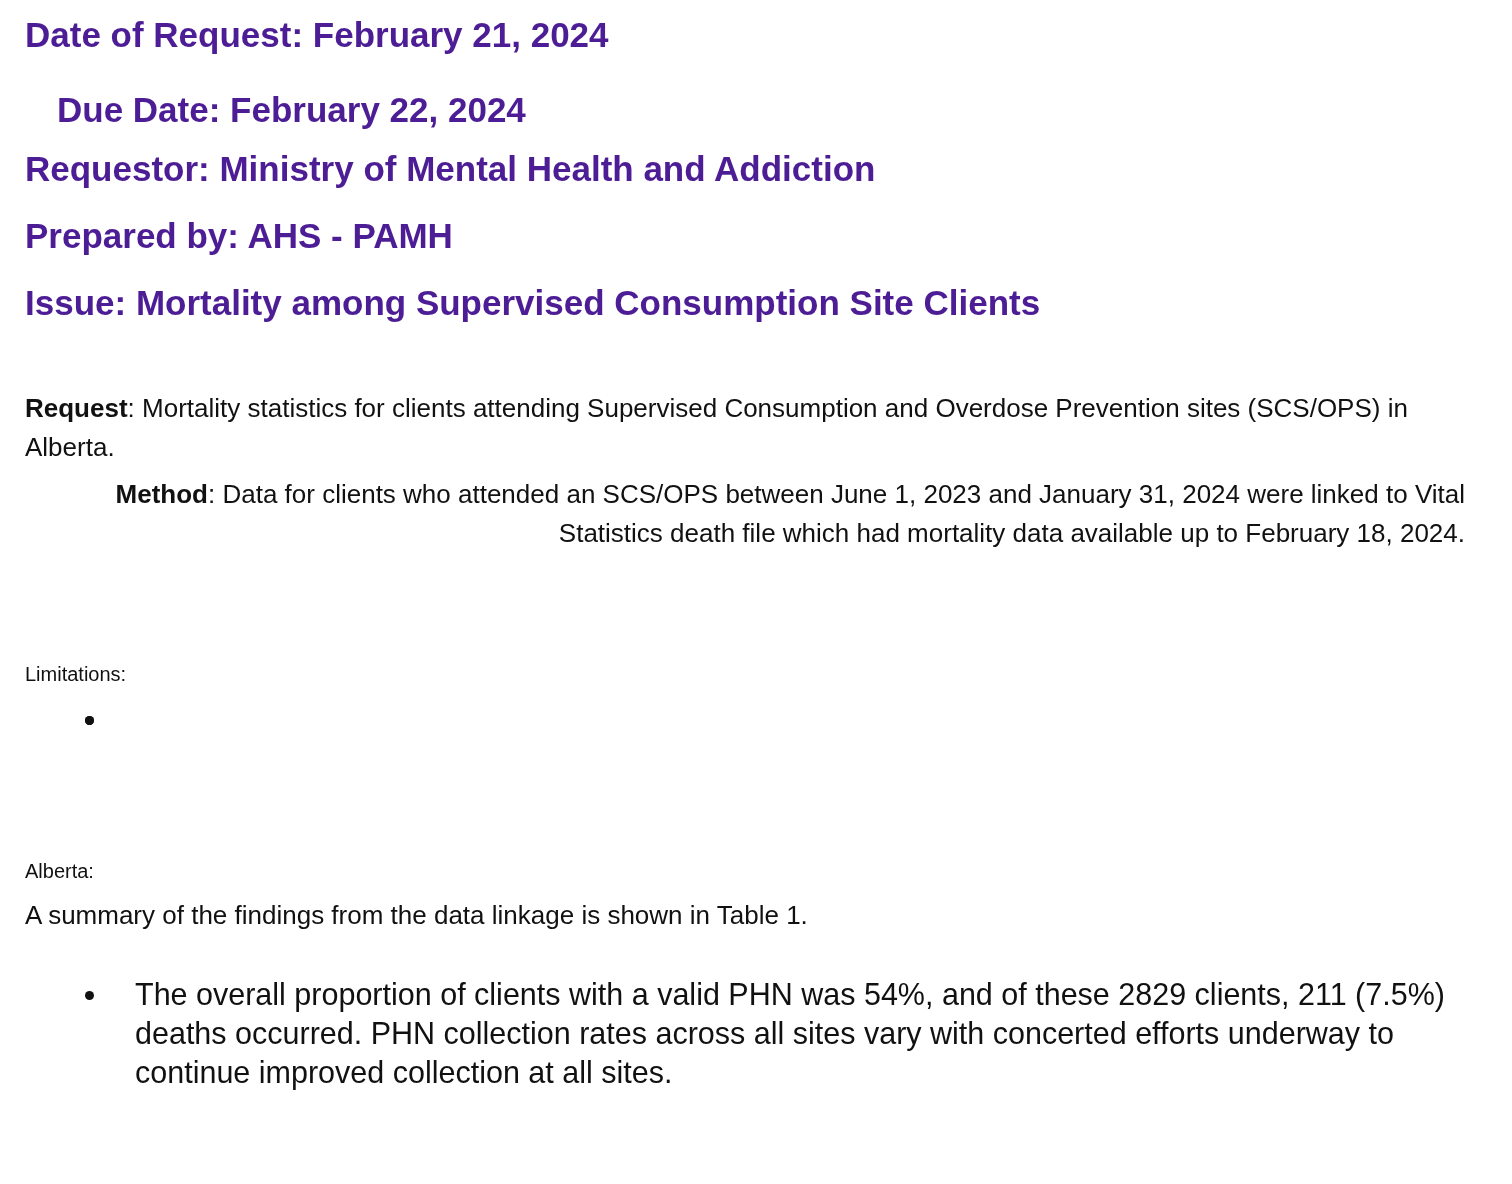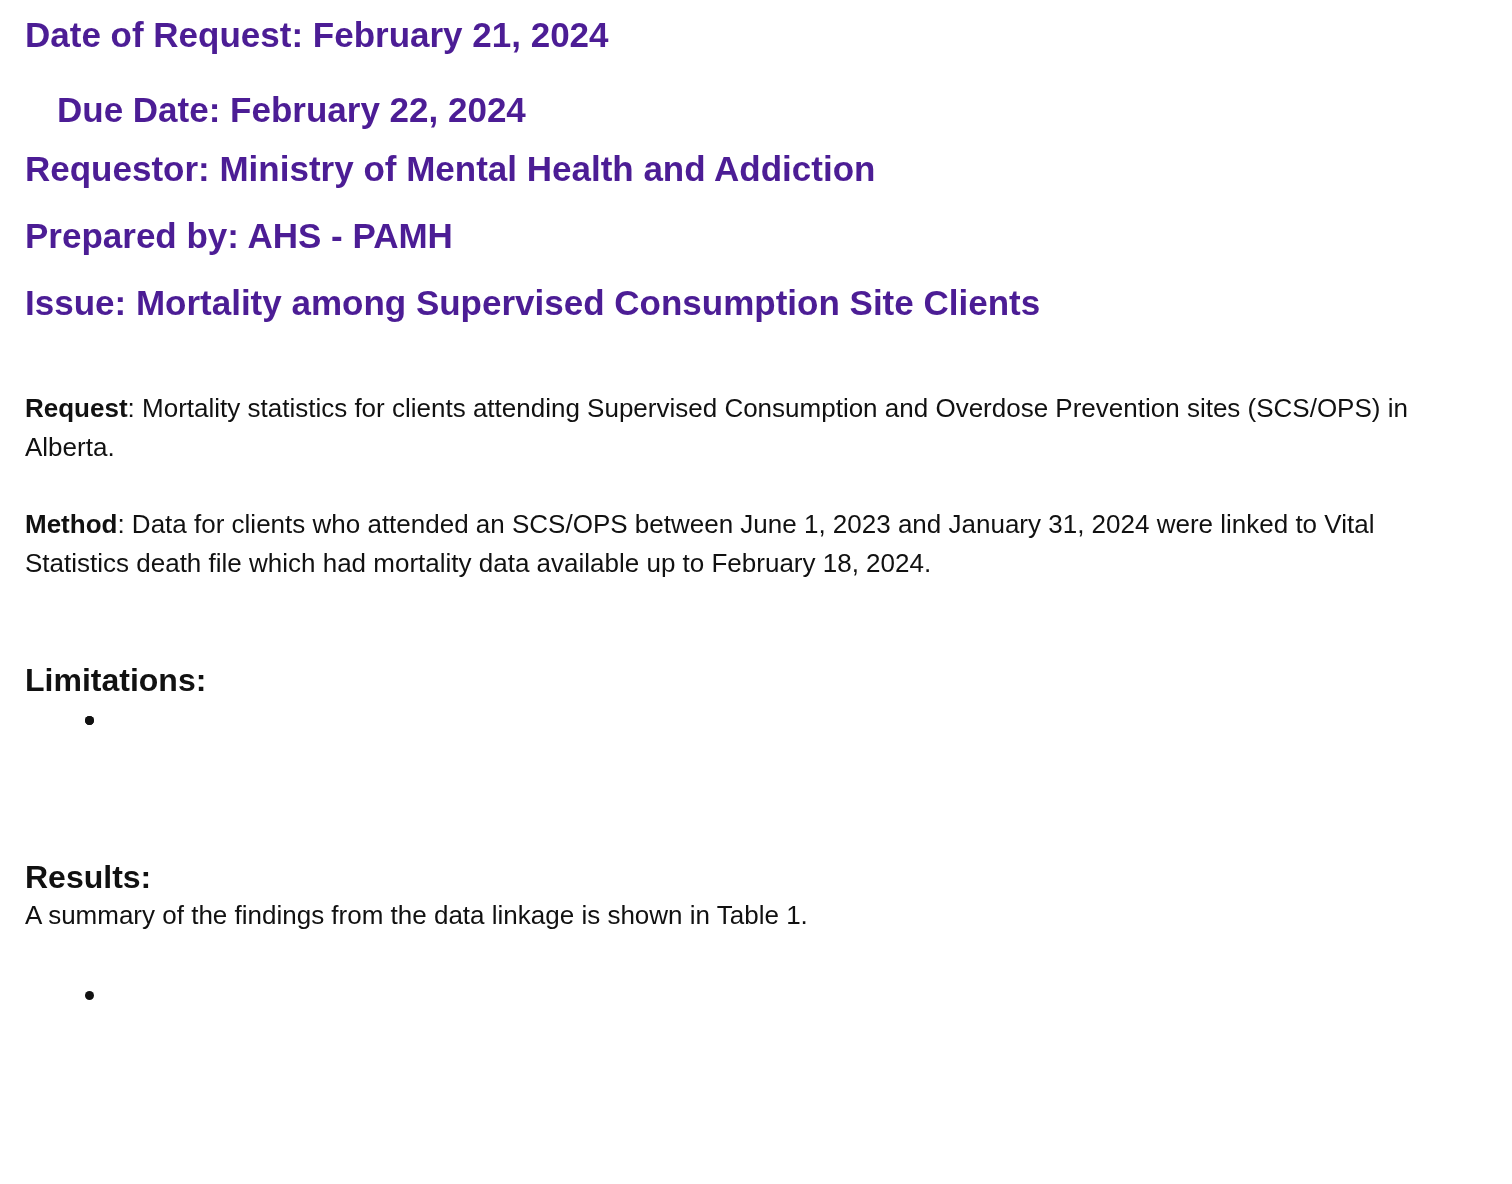--- a/index.html
+++ b/index.html
@@ -12,21 +12,21 @@
     font-family: "Liberation Sans", sans-serif;
     font-weight: bold; font-size: 35px; color: #4c1d95;
     white-space: nowrap; line-height: 1;
   }
   .para {
     position: absolute; left: 25px; width: 1440px;
     font-size: 26px; line-height: 38.5px; color: #111111;
   }
   .para b { font-weight: bold; }
   .sub {
-    position: absolute; left: 25px; font-weight: bold; font-size: 32px; line-height: 1; color: #111111;
+    position: absolute; left: 25px; font-weight: normal; font-size: 20px; line-height: 1; color: #111111;
   }
   .bullets {
     position: absolute; left: 25px; width: 1460px; margin: 0; padding: 0; list-style: none;
   }
   .bullets li {
     position: relative; padding-left: 110px; font-size: 30.5px; line-height: 38.8px; margin: 0;
   }
   .bullets li .dot {
     position: absolute; left: 60px; top: 16px; width: 9px; height: 9px; border-radius: 50%; background: #111;
   }
@@ -38,28 +38,28 @@
   <div class="hdr" style="top:17px;">Date of Request: February 21, 2024</div>
   <div class="hdr" style="top:92px;margin-left:32px;">Due Date: February 22, 2024</div>
   <div class="hdr" style="top:151px;">Requestor: Ministry of Mental Health and Addiction</div>
   <div class="hdr" style="top:218px;text-align:right;">Prepared by:  AHS  - PAMH</div>
   <div class="hdr" style="top:285px;">Issue: Mortality among Supervised Consumption Site Clients</div>
 
   <div class="para" style="top:389px;">
     <b>Request</b><span>: Mortality statistics for clients attending Supervised Consumption and Overdose Prevention sites (SCS/OPS) in Alberta.</span>
   </div>
 
-  <div class="para" style="top:505px;">
+  <div class="para" style="top:475px;text-align:right;">
     <b>Method</b><span>: Data for clients who attended an SCS/OPS between June 1, 2023 and January 31, 2024 were linked to Vital Statistics death file which had mortality data available up to February 18, 2024.</span>
   </div>
 
   <div class="sub" style="top:664px;">Limitations:</div>
   <ul class="bullets" style="top:700px;">
     <li><span class="dot"></span></li>
     <li><span class="dot"></span></li>
   </ul>
 
-  <div class="sub" style="top:861px;">Results:</div>
+  <div class="sub" style="top:861px;">Alberta:</div>
   <div class="para" style="top:896px;">A summary of the findings from the data linkage is shown in Table 1.</div>
   <ul class="bullets" style="top:975px;">
-    <li><span class="dot"></span></li>
+    <li><span class="dot"></span><span>The overall proportion of clients with a valid PHN was 54%, and of these 2829 clients, 211 (7.5%) deaths occurred. PHN collection rates across all sites vary with concerted efforts underway to continue improved collection at all sites.</span></li>
   </ul>
 </div>
 
 </body></html>

